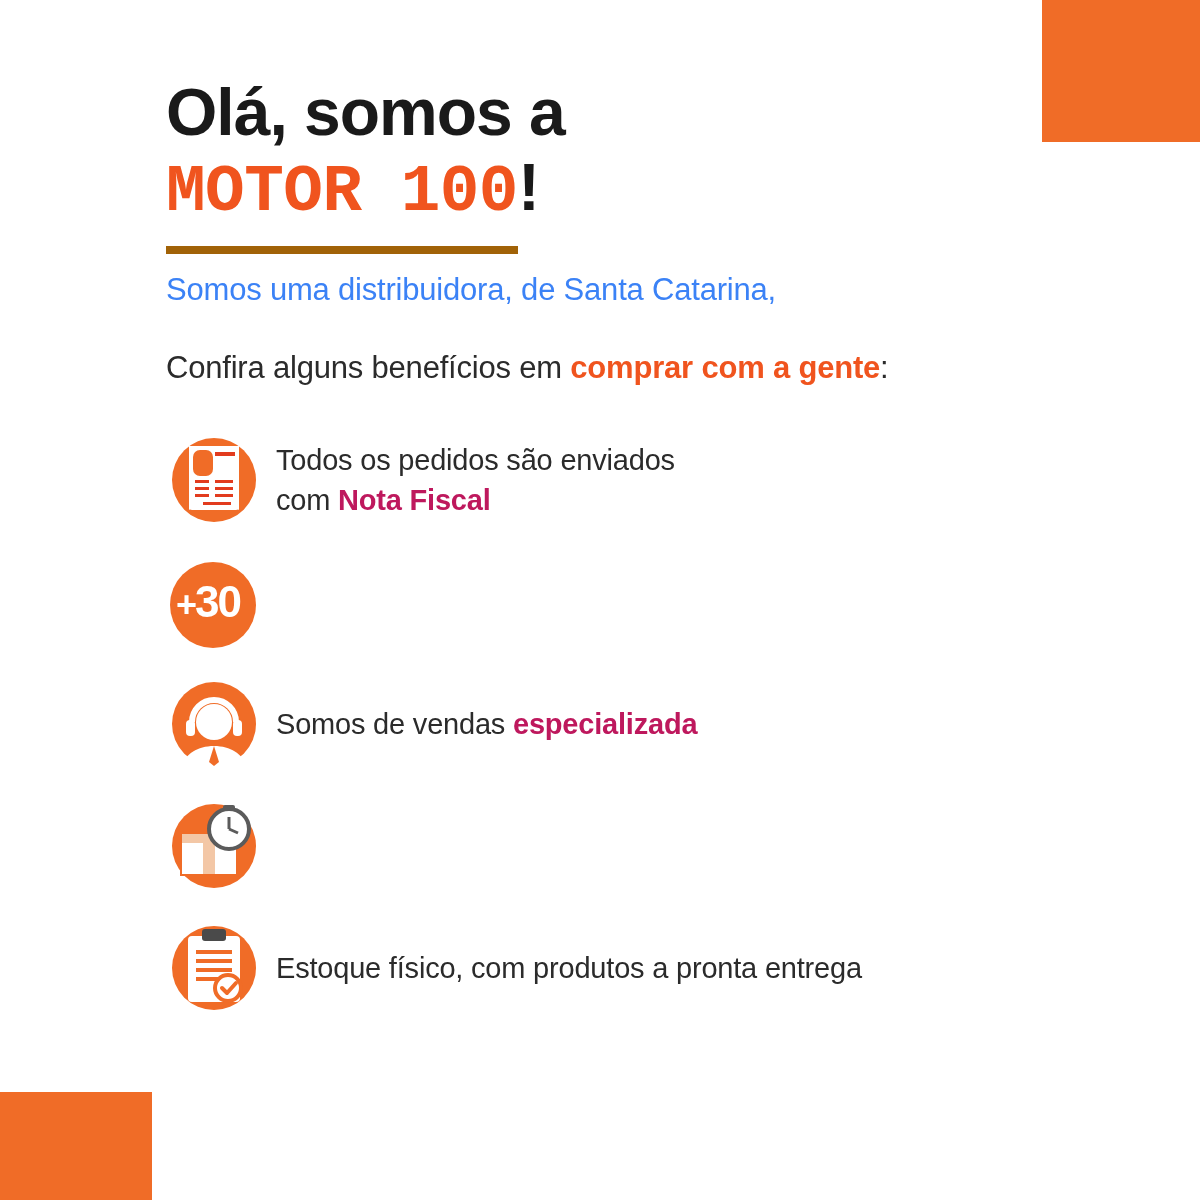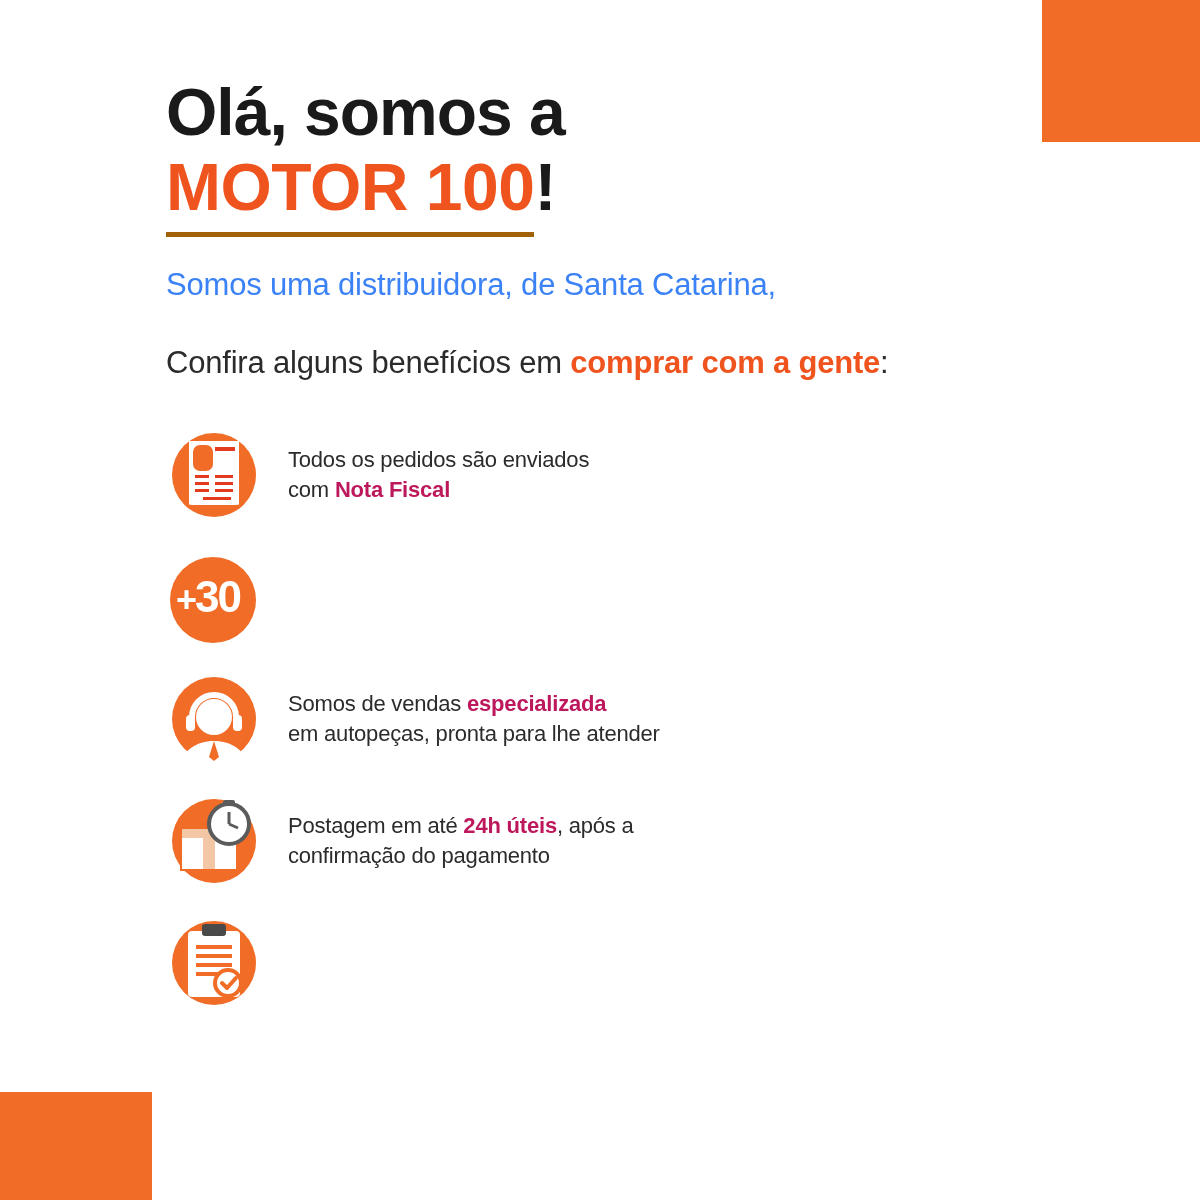--- a/index.html
+++ b/index.html
@@ -44,22 +44,23 @@
   h1.brand-line {
     font-size: 66px;
     font-weight: bold;
     color: #1a1a1a;
     letter-spacing: -0.5px;
     line-height: 1.18;
     margin-top: 2px;
   }
   .brand {
     color: #F0541E;
-    border-bottom: 5px solid #a16207;
-    padding-bottom: 8px;
+    border-bottom: 8px solid #a16207;
+    padding-bottom: 16px;
+    font-family: Liberation Mono, monospace;
   }
   .bang { color: #1a1a1a; }
 
   .lead {
     margin-top: 36px;
     font-size: 31px;
     line-height: 1.42;
     color: #3b82f6;
     letter-spacing: -0.2px;
   }
@@ -85,25 +86,24 @@
     width: 96px;
     min-width: 96px;
     height: 96px;
     position: relative;
     margin-right: 14px;
     display: flex;
     align-items: center;
     justify-content: center;
   }
   .btext {
-    font-size: 22px;
+    font-size: 29px;
     line-height: 1.38;
     color: #2b2b2b;
     letter-spacing: -0.2px;
-    margin-left: 12px;
   }
   .btext .hl { color: #be185d; font-weight: bold; }
 
   
   .circle {
     position: absolute;
     left: 6px; top: 6px;
     width: 84px; height: 84px;
     border-radius: 50%;
     background: #F06C27;
@@ -186,55 +186,53 @@
             <path d="M40 64 c-18 0 -30 10 -32 20 l64 0 c-2 -10 -14 -20 -32 -20 z" fill="#ffffff"></path>
             <circle cx="40" cy="40" r="18" fill="#ffffff"></circle>
             <path d="M18 40 a22 22 0 0 1 44 0" fill="none" stroke="#ffffff" stroke-width="6"></path>
             <rect x="12" y="38" width="9" height="16" rx="4" fill="#ffffff"></rect>
             <rect x="59" y="38" width="9" height="16" rx="4" fill="#ffffff"></rect>
             <path d="M40 64 l-5 16 5 4 5 -4 -5 -16 z" fill="#F06C27"></path>
           </svg>
         </div>
         <div class="btext">
           <span>Somos de vendas </span><span class="hl">especializada</span><br>
-          <span>em autopeças, pronta para lhe atender</span>
         </div>
       </div>
 
       <div class="benefit">
         <div class="bicon">
           <div class="circle"></div>
           <svg class="icon-svg" width="86" height="86" viewBox="0 0 86 86">
             <rect x="10" y="30" width="56" height="42" fill="#ffffff"></rect>
             <rect x="10" y="30" width="56" height="10" fill="#F3C7A6"></rect>
             <rect x="32" y="30" width="12" height="42" fill="#F3C7A6"></rect>
             <rect x="10" y="30" width="56" height="42" fill="none" stroke="#F06C27" stroke-width="2"></rect>
             <circle cx="58" cy="26" r="20" fill="#ffffff" stroke="#5b5b5b" stroke-width="4"></circle>
             <rect x="52" y="2" width="12" height="6" rx="2" fill="#5b5b5b"></rect>
             <line x1="58" y1="26" x2="58" y2="14" stroke="#5b5b5b" stroke-width="3"></line>
             <line x1="58" y1="26" x2="67" y2="30" stroke="#5b5b5b" stroke-width="3"></line>
           </svg>
         </div>
-        <div class="btext">
-          <span>Postagem em até </span><span class="hl">24h úteis</span><span>, após a</span><br>
-          <span>confirmação do pagamento</span>
-        </div>
       </div>
 
       <div class="benefit">
         <div class="bicon">
           <div class="circle"></div>
           <svg class="icon-svg" width="72" height="84" viewBox="0 0 72 84">
             <rect x="10" y="10" width="52" height="66" rx="4" fill="#ffffff"></rect>
             <rect x="24" y="3" width="24" height="12" rx="3" fill="#4a4a4a"></rect>
             <rect x="18" y="24" width="36" height="4" fill="#F06C27"></rect>
             <rect x="18" y="33" width="36" height="4" fill="#F06C27"></rect>
             <rect x="18" y="42" width="36" height="4" fill="#F06C27"></rect>
             <rect x="18" y="51" width="22" height="4" fill="#F06C27"></rect>
             <circle cx="50" cy="62" r="13" fill="#ffffff" stroke="#F06C27" stroke-width="4"></circle>
             <path d="M44 62 l5 5 9 -10" fill="none" stroke="#F06C27" stroke-width="4" stroke-linecap="round" stroke-linejoin="round"></path>
           </svg>
         </div>
+        <div class="btext">
+          <span>Estoque físico, com produtos a pronta entrega</span>
+        </div>
       </div>
 
     </div>
   </div>
 </div>
 
 </body></html>

